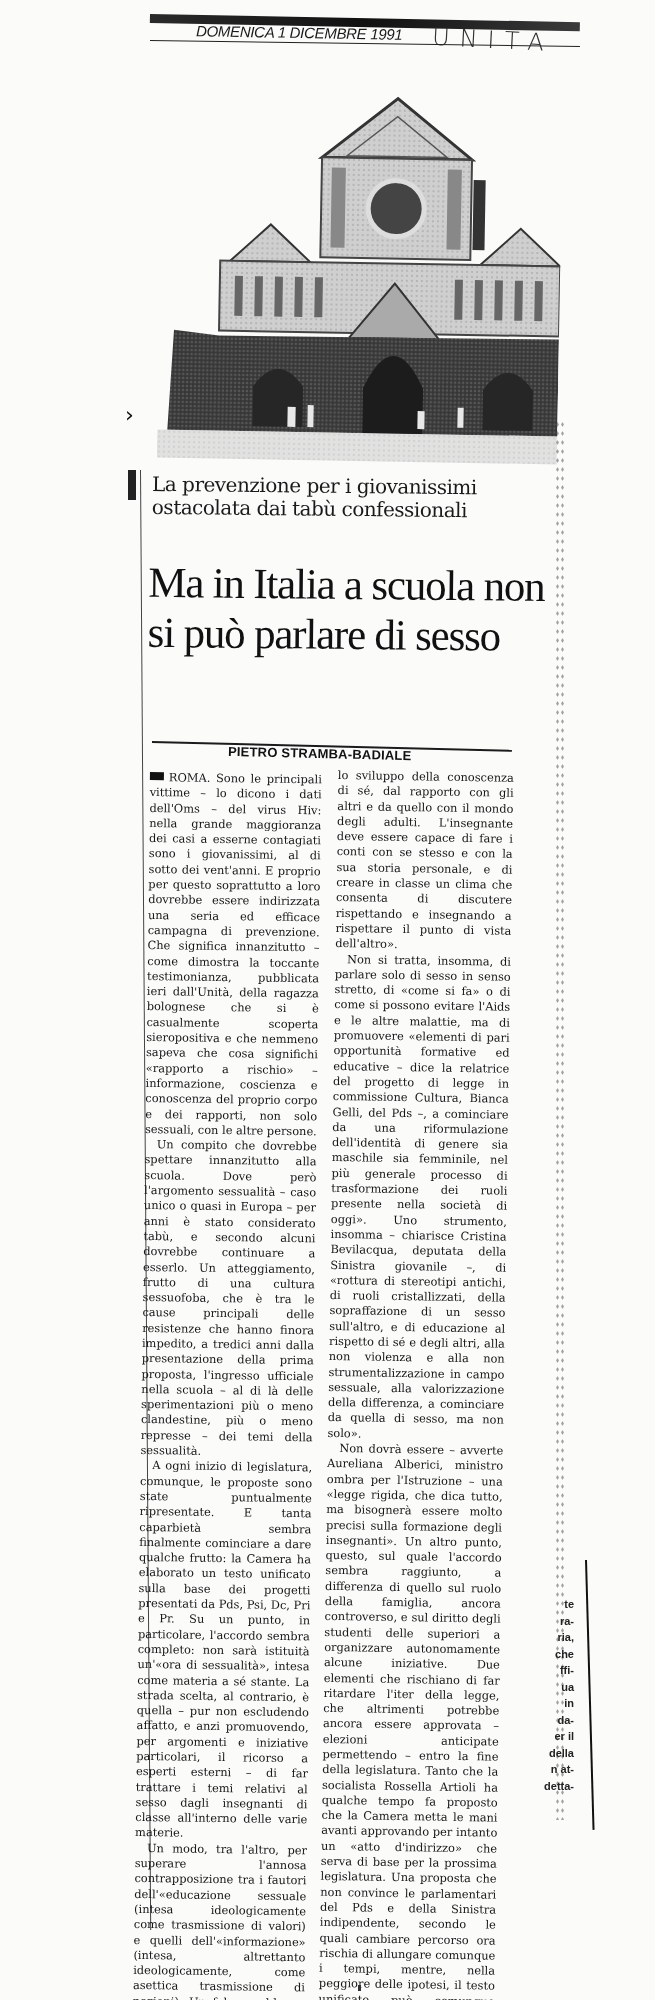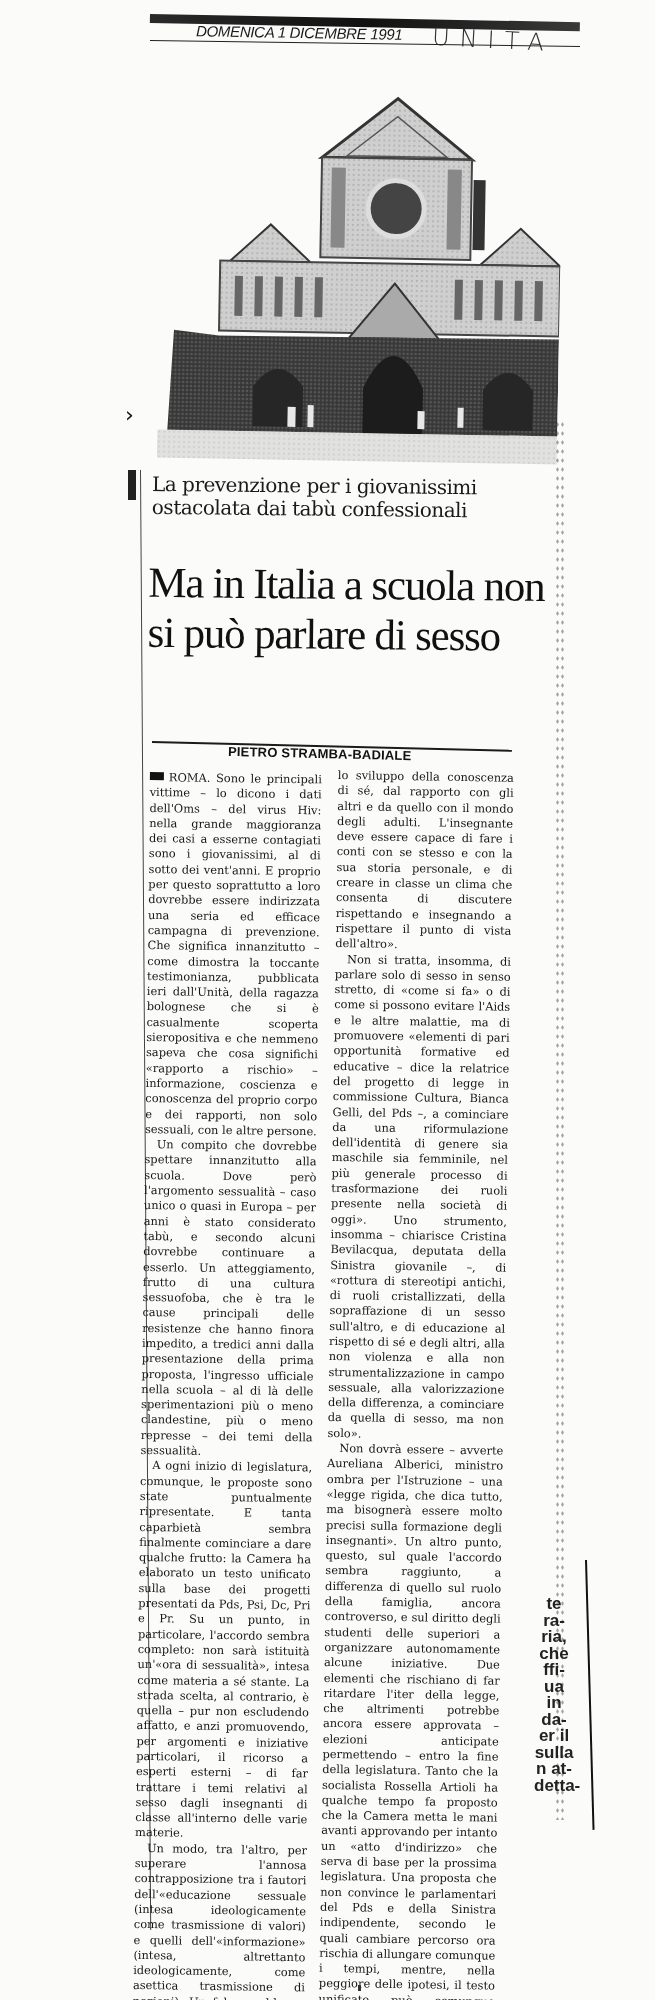--- a/index.html
+++ b/index.html
@@ -81,21 +81,21 @@
   .col p { margin: 0; text-indent: 12px; }
   .col p.first { text-indent: 0; }
   .col-left { left: 150px; top: 770px; width: 172px; transform: rotate(0.8deg); transform-origin: left top; }
   .col-right { left: 338px; top: 768px; width: 176px; transform: rotate(0.9deg); transform-origin: left top; }
   .square {
     display: inline-block; width: 14px; height: 8px; background: #111; margin-right: 5px; vertical-align: 1px;
   }
   .frag {
     left: 534px; top: 1596px; width: 40px;
     font-family: "Liberation Sans", sans-serif; font-weight: 700;
-    font-size: 17px; line-height: 16.5px; color: #222; text-align: center;
+    font-size: 11px; line-height: 16.5px; color: #222; text-align: right;
   }
   .bottom-mark { left: 358px; top: 1985px; width: 3px; height: 6px; background: #333; }
 </style>
 </head>
 <body>
 
 <div class="abs top-rule-thick"></div>
 <div class="abs dateline">DOMENICA 1 DICEMBRE 1991</div>
 <div class="abs handwritten">UNITA</div>
 <div class="abs date-line"></div>
@@ -184,18 +184,18 @@
 <div class="abs frag">
   <div>te</div>
   <div>ra-</div>
   <div>ria,</div>
   <div>che</div>
   <div>ffi-</div>
   <div>ua</div>
   <div>in</div>
   <div>da-</div>
   <div>er il</div>
-  <div>sulla</div>
+  <div>della</div>
   <div>n at-</div>
   <div>detta-</div>
 </div>
 
 <div class="abs bottom-mark"></div>
 
 </body></html>

